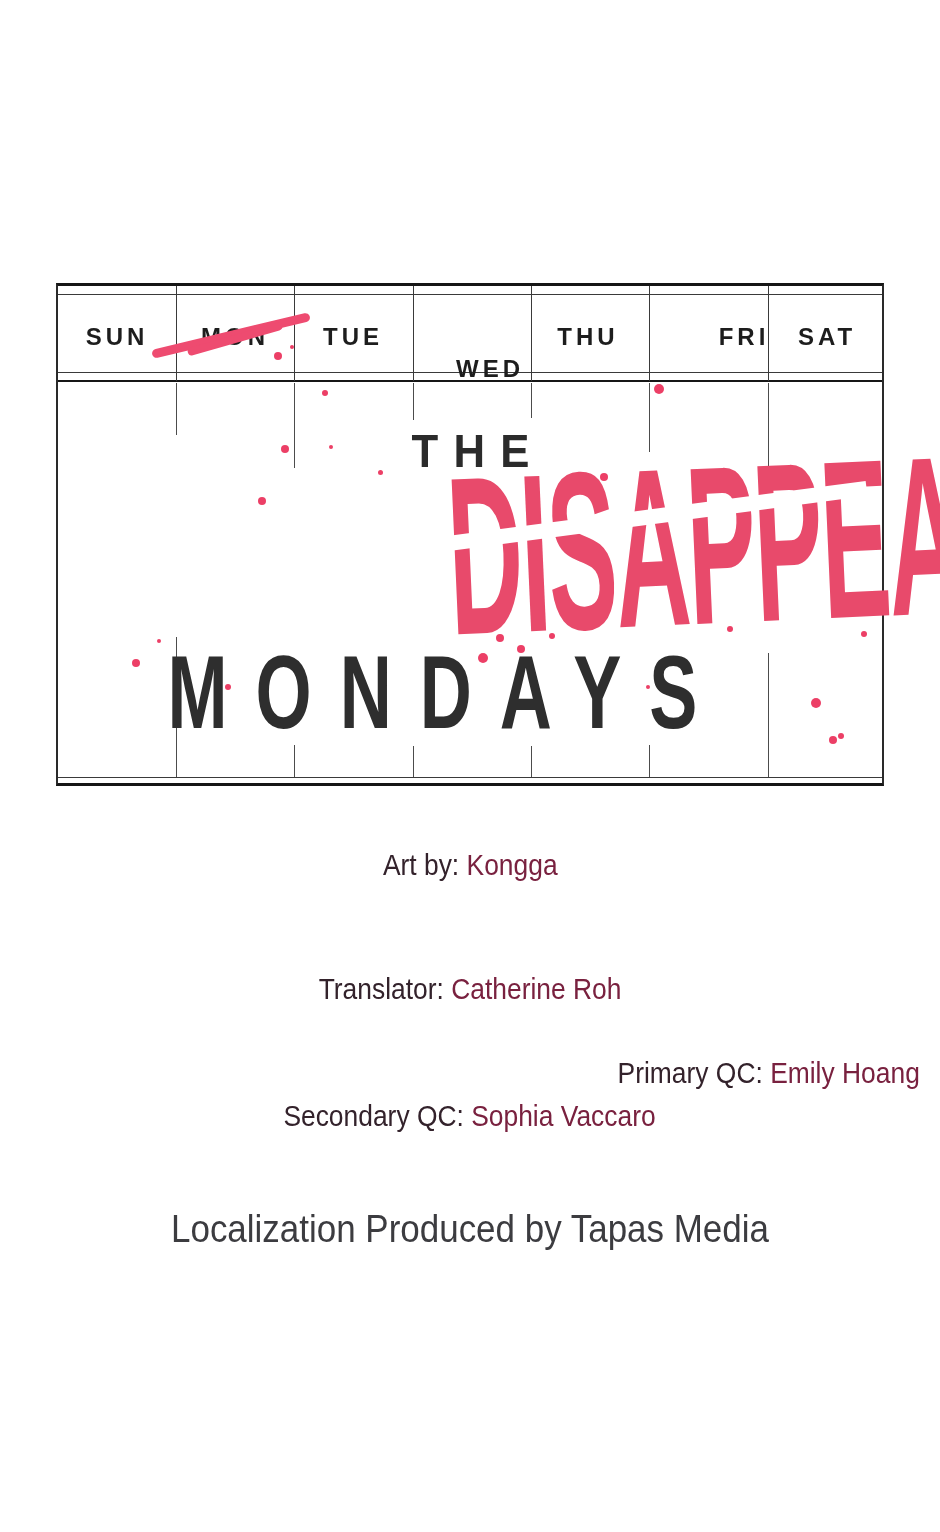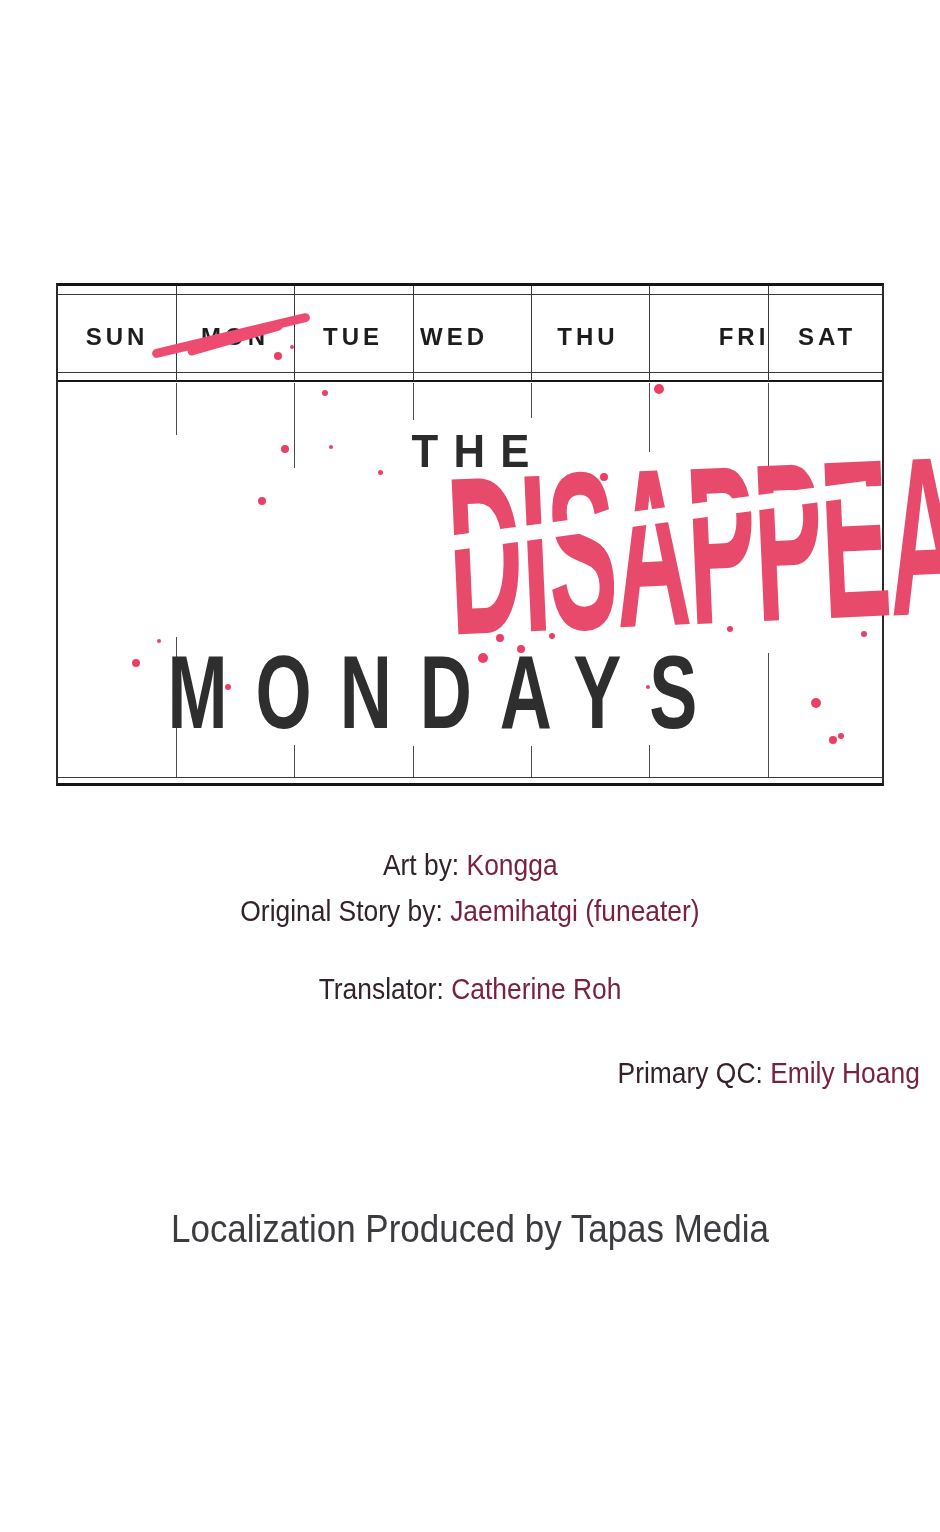--- a/index.html
+++ b/index.html
@@ -106,21 +106,21 @@
     <div class="vline" style="left:118px;top:351px;height:140px;"></div>
     <div class="vline" style="left:236px;top:459px;height:32px;"></div>
     <div class="vline" style="left:355px;top:460px;height:31px;"></div>
     <div class="vline" style="left:473px;top:460px;height:31px;"></div>
     <div class="vline" style="left:591px;top:459px;height:32px;"></div>
     <div class="vline" style="left:710px;top:367px;height:124px;"></div>
 
     <div class="day" style="left:0px;">SUN</div>
     <div class="day" style="left:118px;">MON</div>
     <div class="day" style="left:236px;">TUE</div>
-    <div class="day" style="left:337px;">WED</div>
+    <div class="day" style="left:373px;margin-top:32px;">WED</div>
     <div class="day" style="left:471px;">THU</div>
     <div class="day" style="left:591px;padding-left:36px;">FRI</div>
     <div class="day" style="left:710px;">SAT</div>
   </div>
 
   <div class="strike s1"></div>
   <div class="strike s2"></div>
 
   <div class="title-the"><span>THE</span></div>
   <div class="title-disappearing"><span>DISAPPEARING</span></div>
@@ -144,19 +144,19 @@
   <div class="dot" style="left:517px;top:645px;width:8px;height:8px;"></div>
   <div class="dot" style="left:549px;top:633px;width:6px;height:6px;"></div>
   <div class="dot" style="left:646px;top:685px;width:4px;height:4px;"></div>
   <div class="dot" style="left:727px;top:626px;width:6px;height:6px;"></div>
   <div class="dot" style="left:829px;top:736px;width:8px;height:8px;"></div>
   <div class="dot" style="left:811px;top:698px;width:10px;height:10px;"></div>
   <div class="dot" style="left:838px;top:733px;width:6px;height:6px;"></div>
   <div class="dot" style="left:861px;top:631px;width:6px;height:6px;"></div>
 
   <div class="credit c1"><span class="inner"><span class="lbl">Art by:</span> <span class="val">Kongga</span></span></div>
-  <div class="credit c2"><span class="inner"><span class="lbl">Original Story by:</span> <span class="val">Jaemihatgi (funeater)</span></span></div>
   <div class="credit c3"><span class="inner"><span class="lbl">Translator:</span> <span class="val">Catherine Roh</span></span></div>
   <div class="credit c5"><span class="inner"><span class="lbl">Primary QC:</span> <span class="val">Emily Hoang</span></span></div>
+  <div class="credit c6"><span class="inner"><span class="lbl">Secondary QC:</span> <span class="val">Sophia Vaccaro</span></span></div>
 
   <div class="localization"><span class="inner">Localization Produced by Tapas Media</span></div>
 
 </div>
 
 </body></html>

